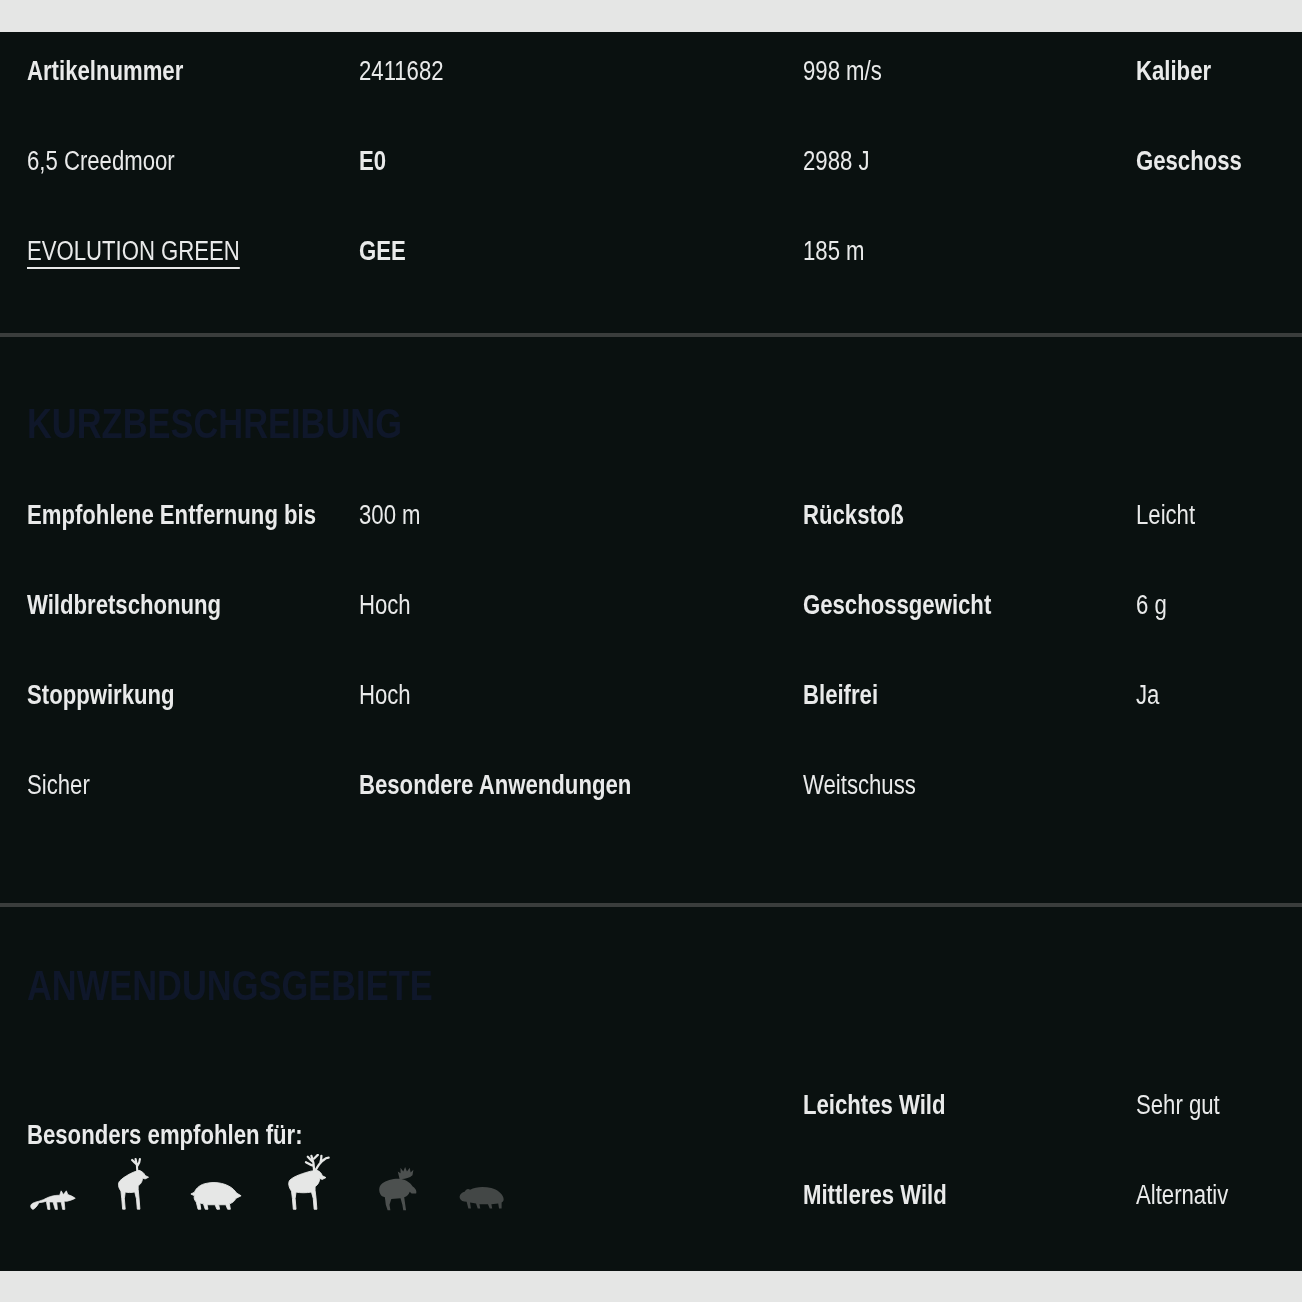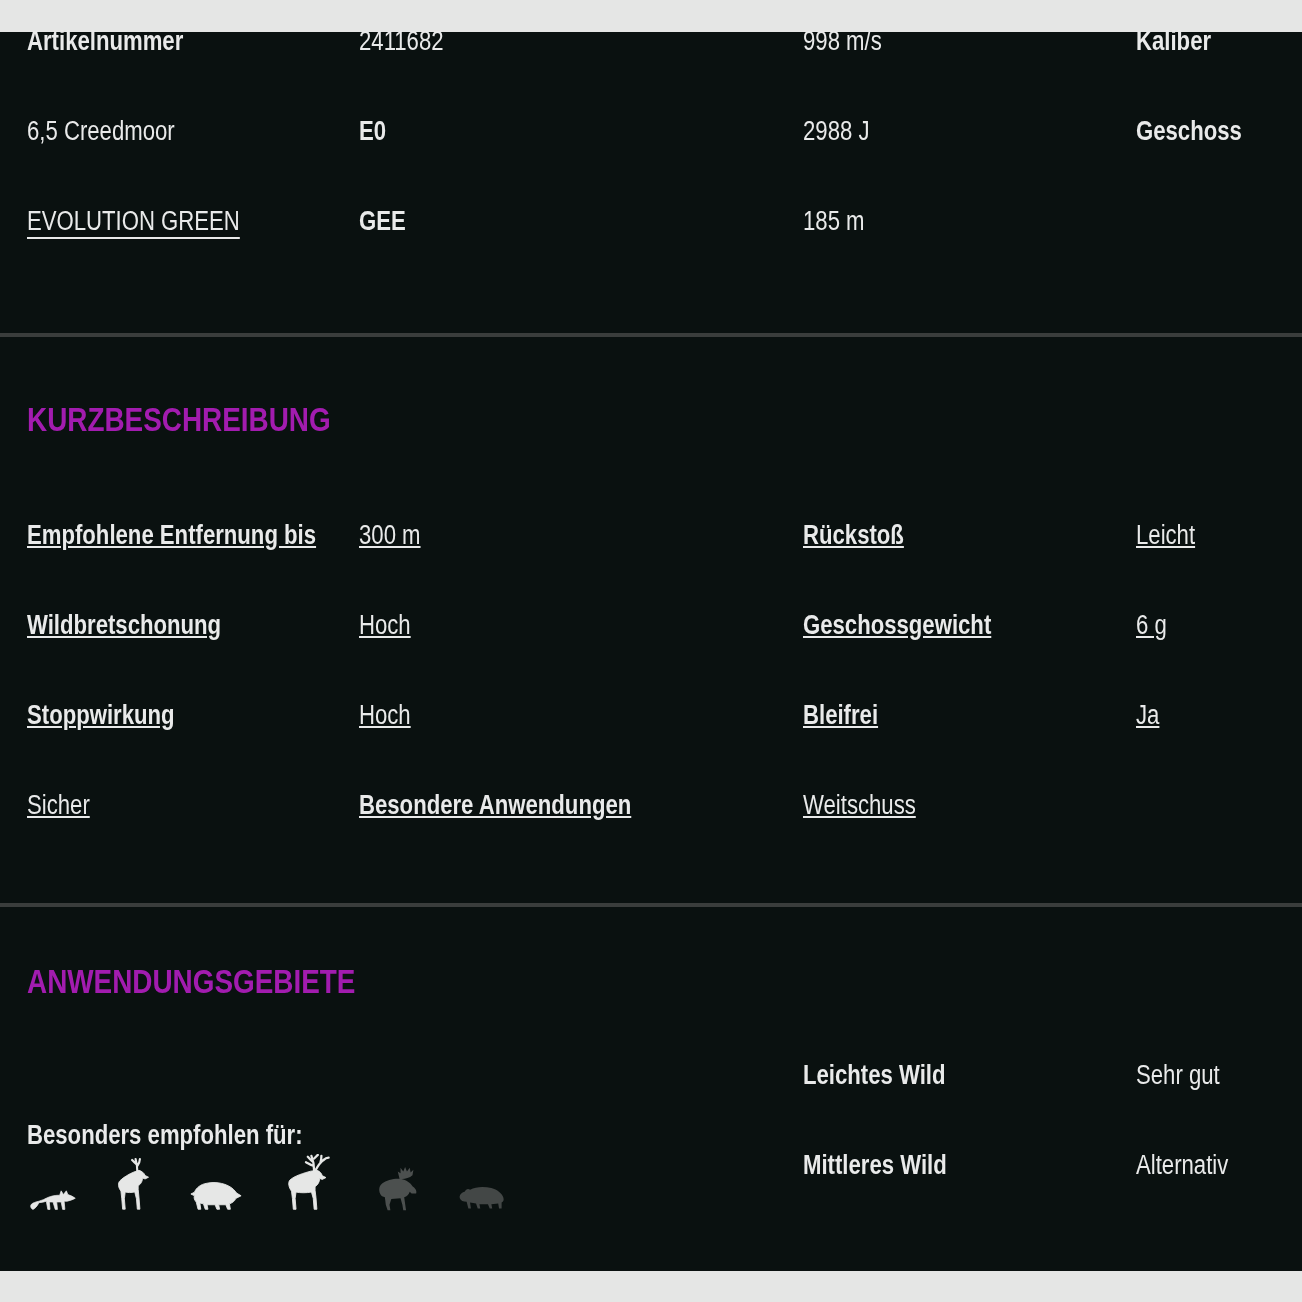--- a/index.html
+++ b/index.html
@@ -16,32 +16,32 @@
   .divider{
     position:absolute;left:0;width:1302px;height:4px;background:#3a3d3c;
   }
   #divider-1{top:333px;}
   #divider-2{top:903px;}
 
   
   .cond{display:inline-block;transform:scaleX(0.82);transform-origin:0 50%;white-space:nowrap;}
 
   .section-title{
-    position:absolute;left:27px;font-size:34px;font-weight:700;color:#a21caf;
+    position:absolute;left:27px;font-size:42px;font-weight:700;color:#0f172a;
   }
   #title-kurz{top:400px;}
   #title-anwendung{top:962px;text-align:center;}
 
   .spec-grid{
     position:absolute;left:27px;right:0;
     display:grid;grid-template-columns:332px 444px 333px 1fr;
   }
   #grid-top{top:26px;}
-  #grid-kurz{top:520px;text-decoration:underline;}
-  .cell{height:90px;display:flex;align-items:flex-start;overflow:visible;}
+  #grid-kurz{top:470px;}
+  .cell{height:90px;display:flex;align-items:center;overflow:visible;}
   .lbl{font-size:27px;font-weight:700;color:#e9eaea;}
   .val{font-size:27px;font-weight:400;color:#e9eaea;}
   a.link{
     color:#e9eaea;text-decoration:underline;text-underline-offset:7px;
     text-decoration-thickness:2px;cursor:pointer;
   }
 
   
   #recommended-label{position:absolute;left:27px;top:1120px;font-size:27px;font-weight:700;text-align:right;}
   #animal-row{

